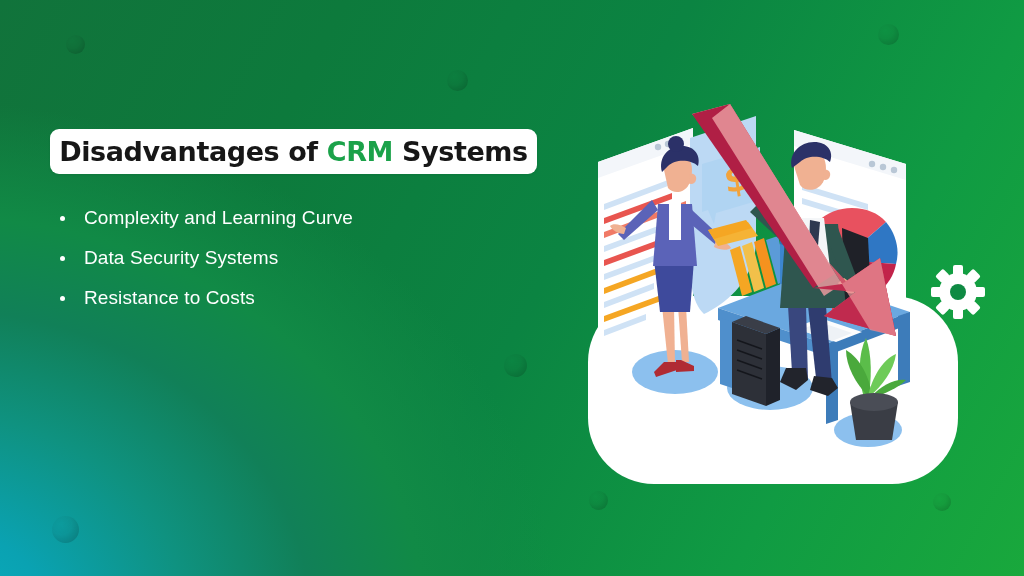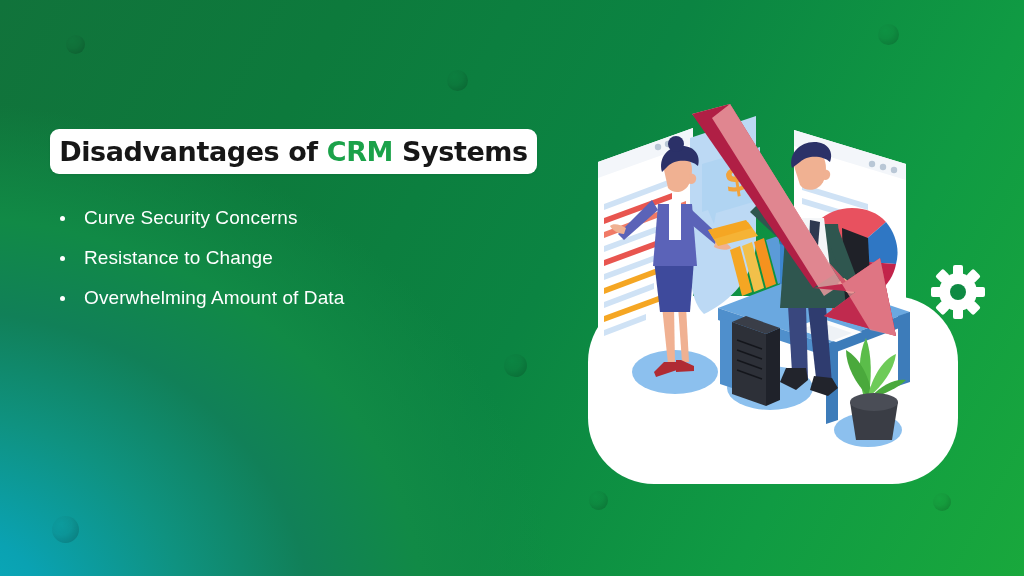--- a/index.html
+++ b/index.html
@@ -115,23 +115,23 @@
       <div class="sphere" style="left: 933px; top: 493px; width: 18px; height: 18px;"></div>
     </div>
 
   <div id="title-badge">
     <div id="title-text">
       <span>Disadvantages of </span><span class="hl">CRM</span><span> Systems</span>
     </div>
   </div>
 
   <ul id="bullet-list">
-      <li><span>Curve Security Concerns</span></li>
-      <li><span>Resistance to Change</span></li>
-      <li><span>Overwhelming Amount of Data</span></li>
+      <li><span>Complexity and Learning Curve</span></li>
+      <li><span>Data Security Systems</span></li>
+      <li><span>Resistance to Costs</span></li>
     </ul>
 
   <div id="illustration">
     <svg width="450" height="420" viewBox="0 0 450 420" xmlns="http://www.w3.org/2000/svg">
       <defs>
         <linearGradient id="arrowGrad" x1="0" y1="0" x2="1" y2="1">
           <stop offset="0%" stop-color="#f6bdbd"></stop>
           <stop offset="55%" stop-color="#e07a82"></stop>
           <stop offset="100%" stop-color="#c02a4e"></stop>
         </linearGradient>

